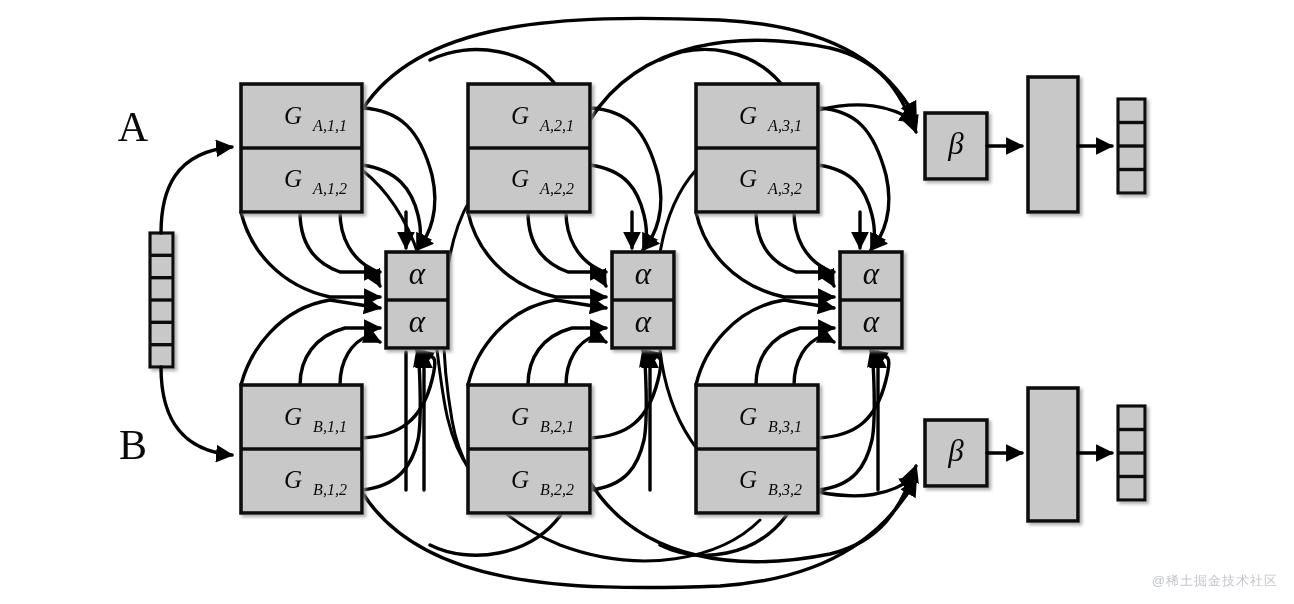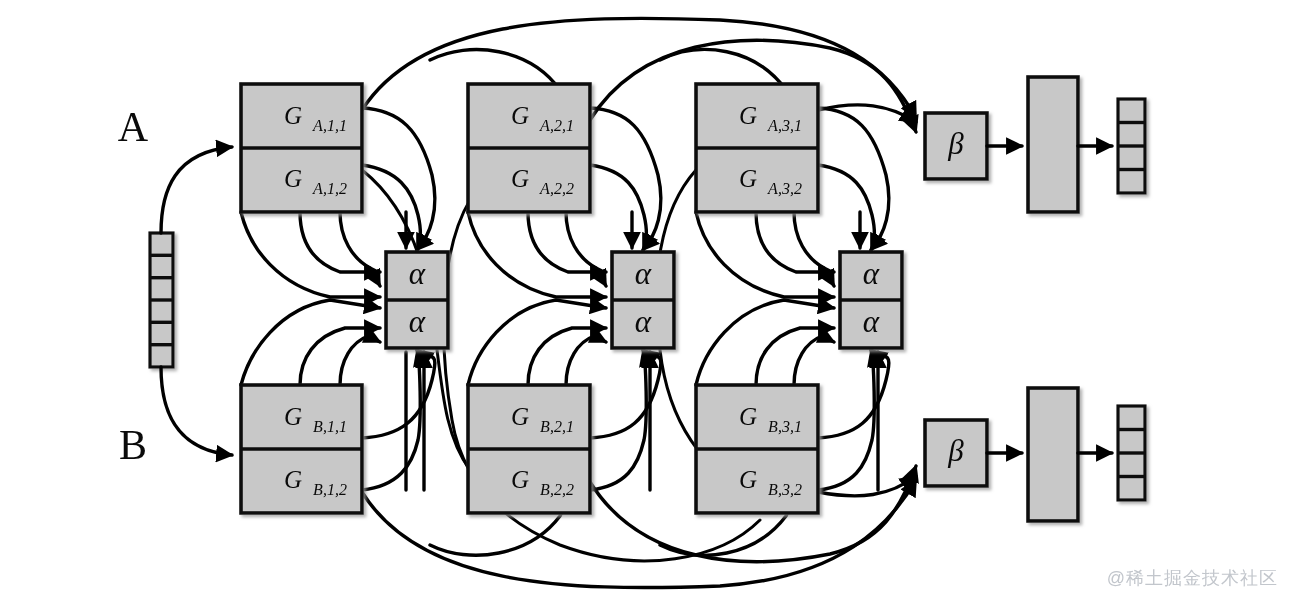--- a/index.html
+++ b/index.html
@@ -29,21 +29,21 @@
     font-style:normal;
     font-size:42px;
     fill:#0a0a0a;
     text-anchor:middle;
     dominant-baseline:middle;
   }
   .watermark{
     position:absolute;
     right:16px;bottom:14px;
     font-family:"Liberation Sans", sans-serif;
-    font-size:18px;
+    font-size:13px;
     color:#c2c6cc;
     letter-spacing:1px;
     user-select:none;
   }
 </style>
 </head>
 <body>
 
 <div id="diagram-root">
 <svg width="1294" height="604" viewBox="0 0 1294 604" xmlns="http://www.w3.org/2000/svg">

